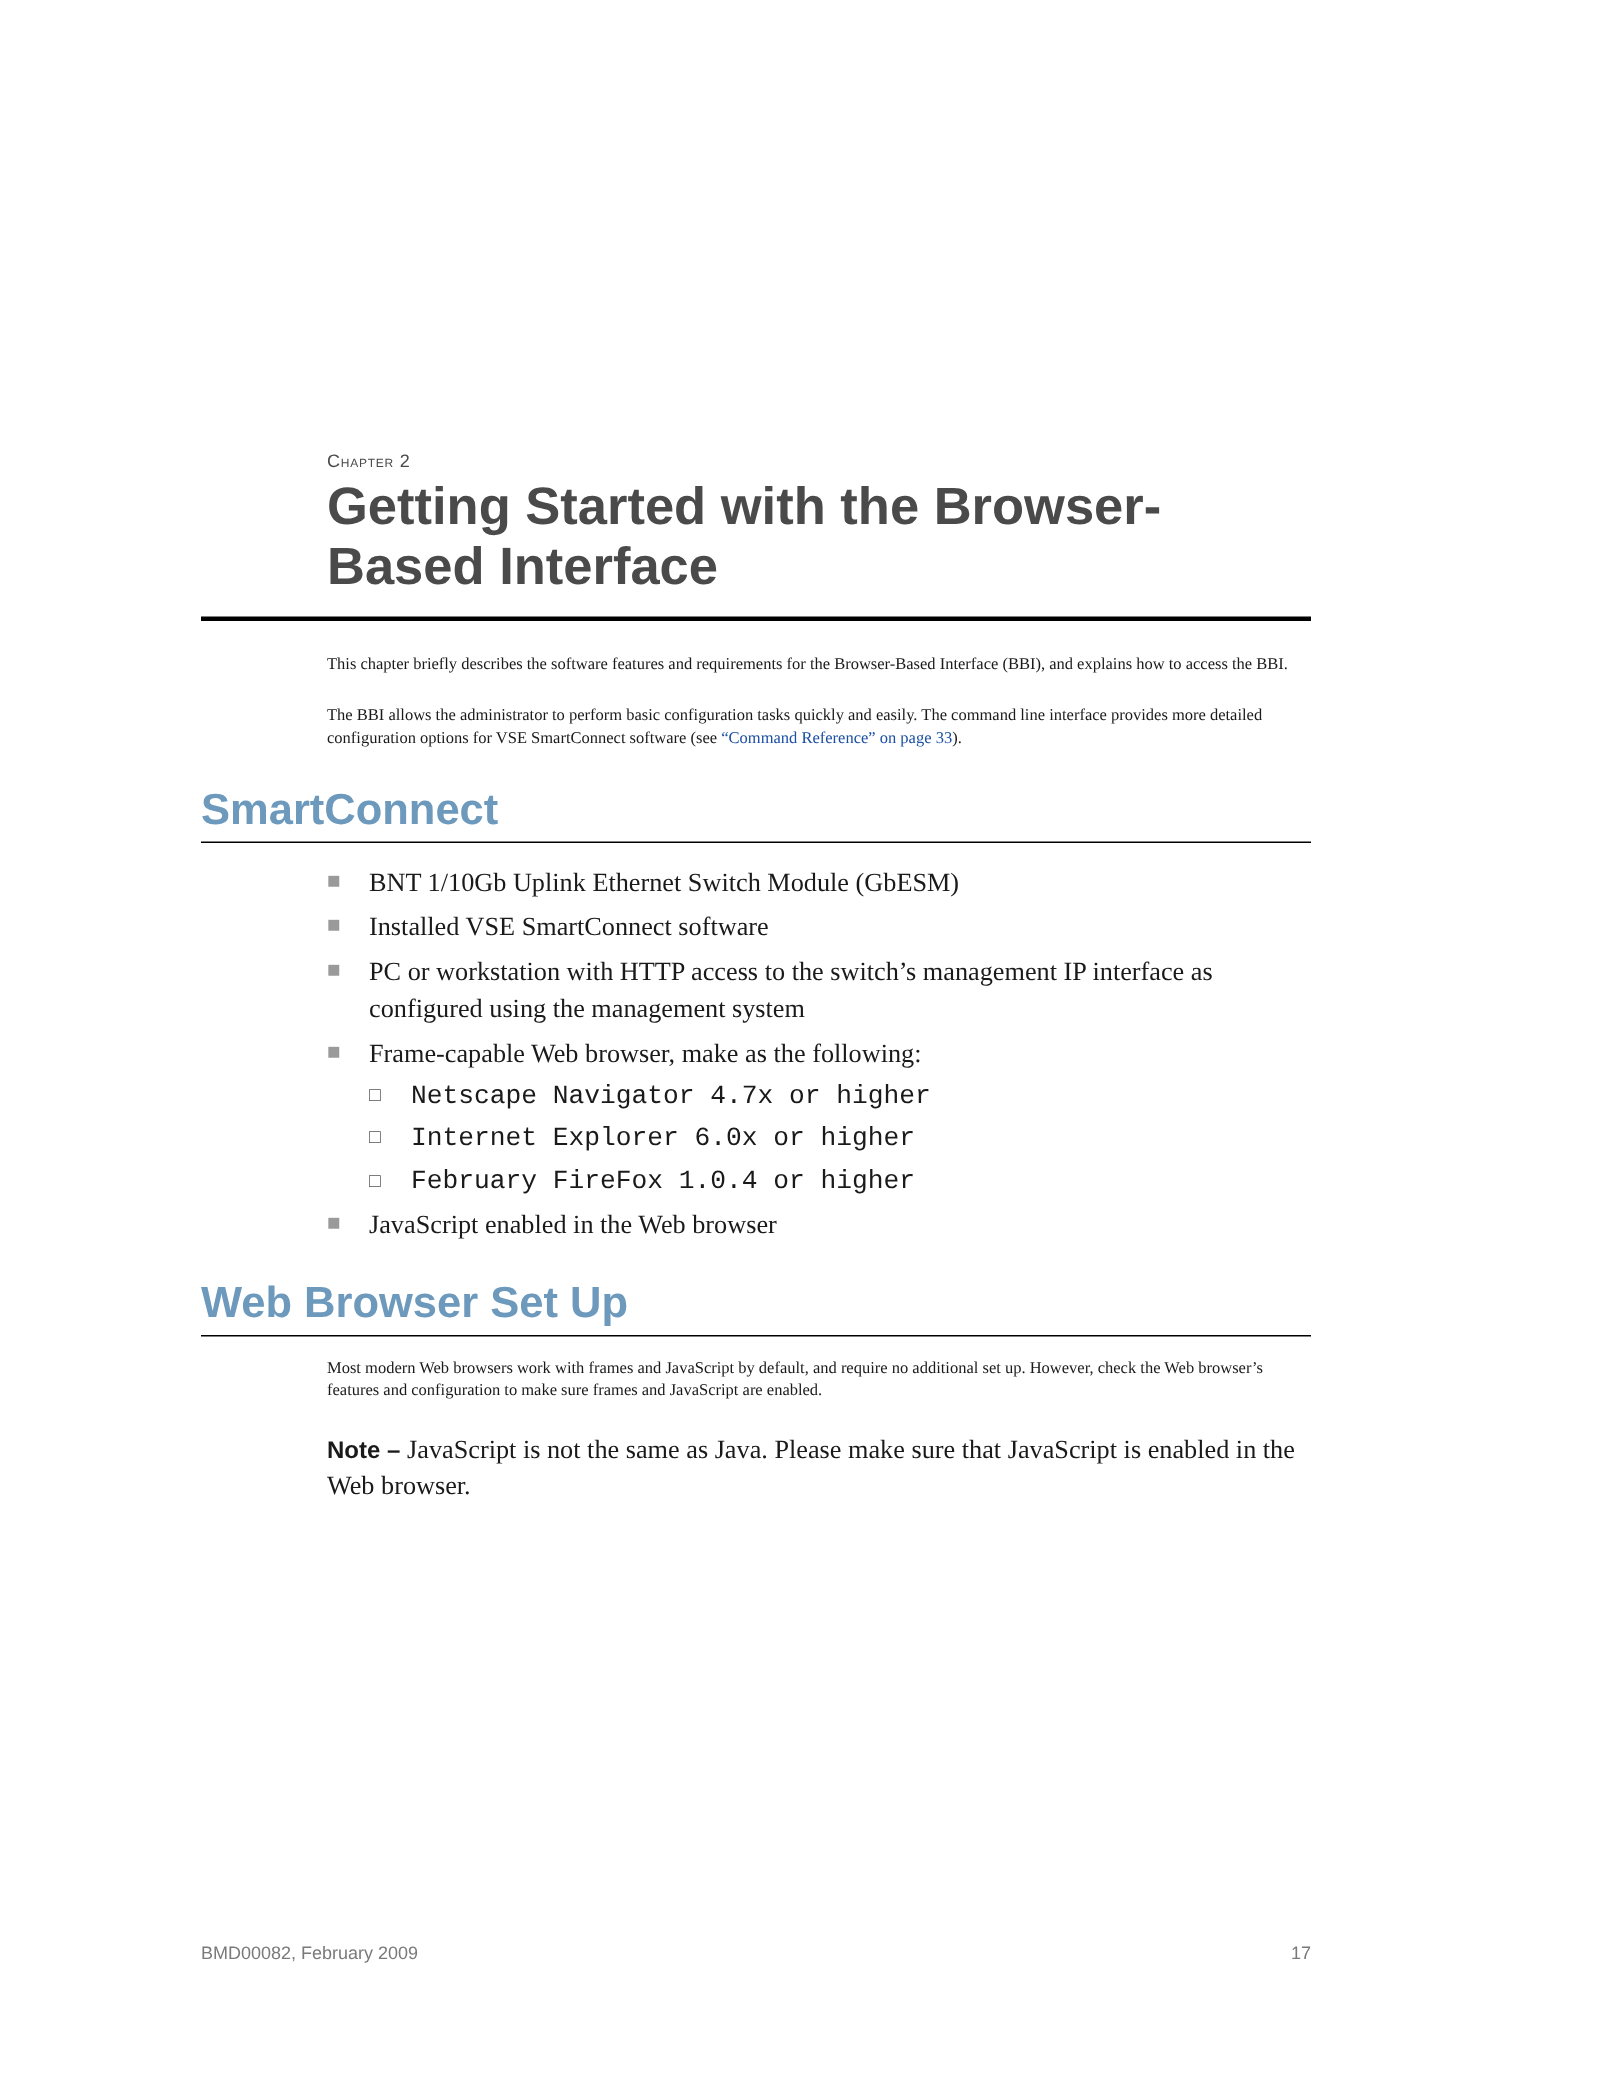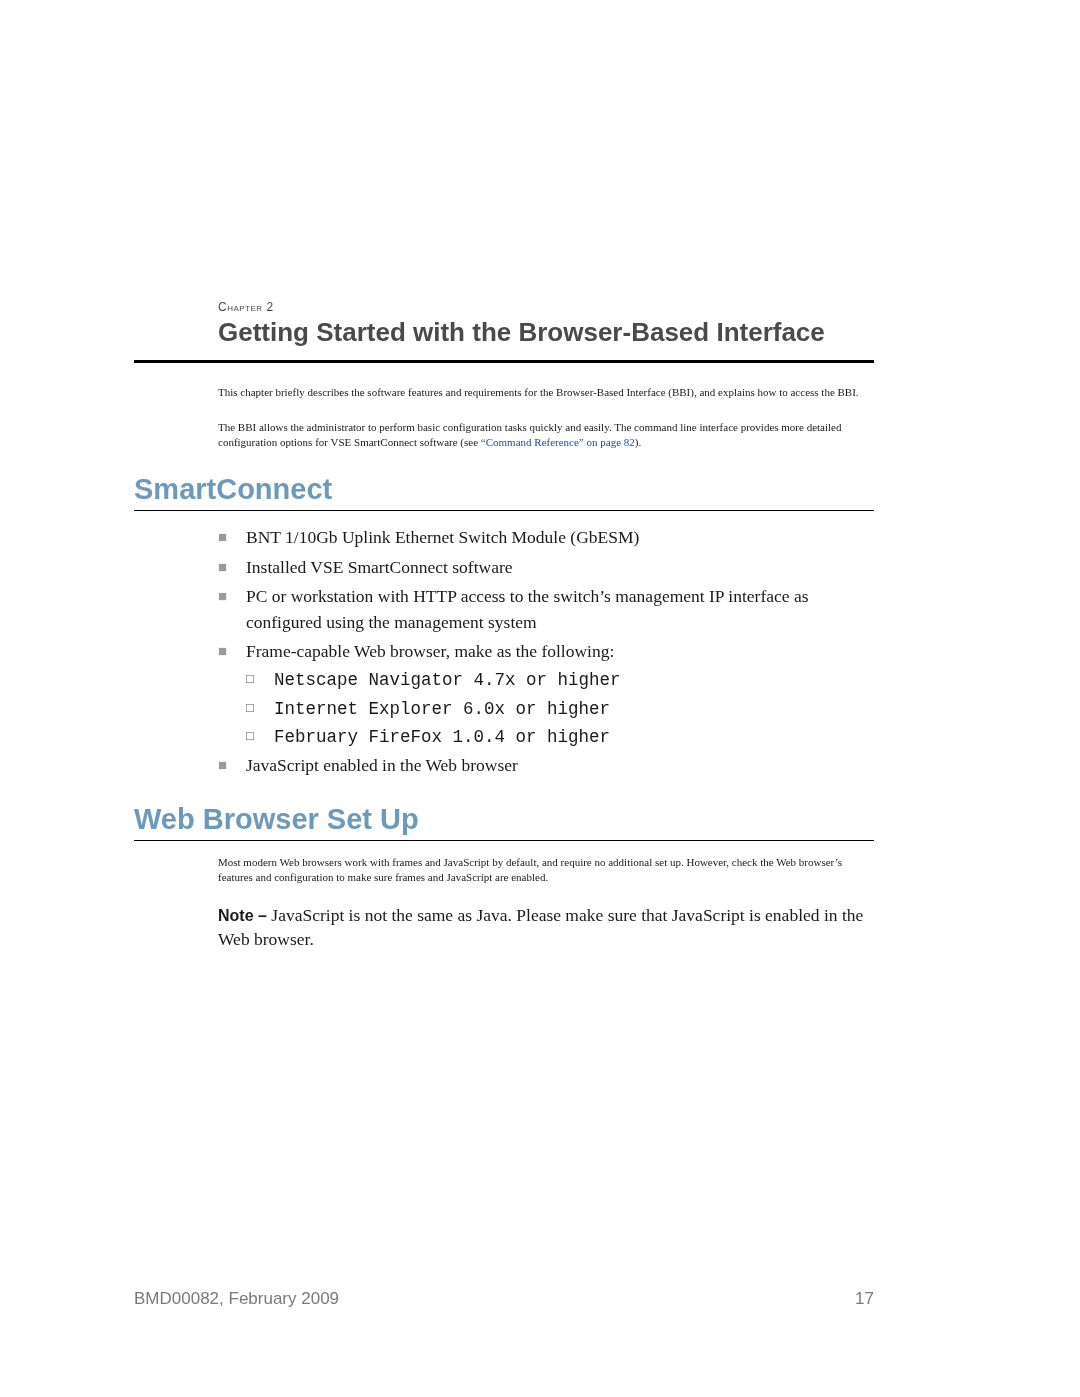--- a/index.html
+++ b/index.html
@@ -31,21 +31,21 @@
   .chapter-label {
     font-family: Arial, Helvetica, sans-serif;
     font-size: 12px;
     font-variant: small-caps;
     letter-spacing: 0.5px;
     color: var(--gray-text);
     margin-bottom: 4px;
   }
   .chapter-title {
     font-family: Arial, Helvetica, sans-serif;
-    font-size: 26px;
+    font-size: 35px;
     font-weight: 700;
     color: var(--gray-text);
     line-height: 1.15;
     margin: 0 0 12px 0;
   }
   .thick-rule {
     margin-left: -84px;
     border-top: 3px solid var(--rule);
     height: 0;
     margin-bottom: 22px;
@@ -120,41 +120,41 @@
     font-size: 16px;
   }
   .footer {
     position: absolute;
     left: 134px;
     right: 206px;
     bottom: 88px;
     display: flex;
     justify-content: space-between;
     font-family: Arial, Helvetica, sans-serif;
-    font-size: 17px;
+    font-size: 12px;
     color: var(--muted);
     gap: 12px;
   }
 </style>
 </head>
 <body>
 
 <div class="page">
   <div class="content">
 
     <div class="chapter-label">Chapter 2</div>
 
     <h1 class="chapter-title">Getting Started with the Browser-Based Interface</h1>
 
     <div class="thick-rule"></div>
 
     <p class="body-para">This chapter briefly describes the software features and requirements for the Browser-Based Interface (BBI), and explains how to access the BBI.</p>
 
     <p class="body-para">
-      <span>The BBI allows the administrator to perform basic configuration tasks quickly and easily. The command line interface provides more detailed configuration options for VSE SmartConnect software (see </span><span class="link">“Command Reference” on page 82</span><span>).</span>
+      <span>The BBI allows the administrator to perform basic configuration tasks quickly and easily. The command line interface provides more detailed configuration options for VSE SmartConnect software (see </span><span class="link">“Command Reference” on page 33</span><span>).</span>
     </p>
 
     <h2 class="section-heading">SmartConnect</h2>
     <div class="thin-rule"></div>
 
     <div class="bullets">
       <div class="li1">
         <span class="mark">■</span>
         <span class="txt">BNT 1/10Gb Uplink Ethernet Switch Module (GbESM)</span>
       </div>

